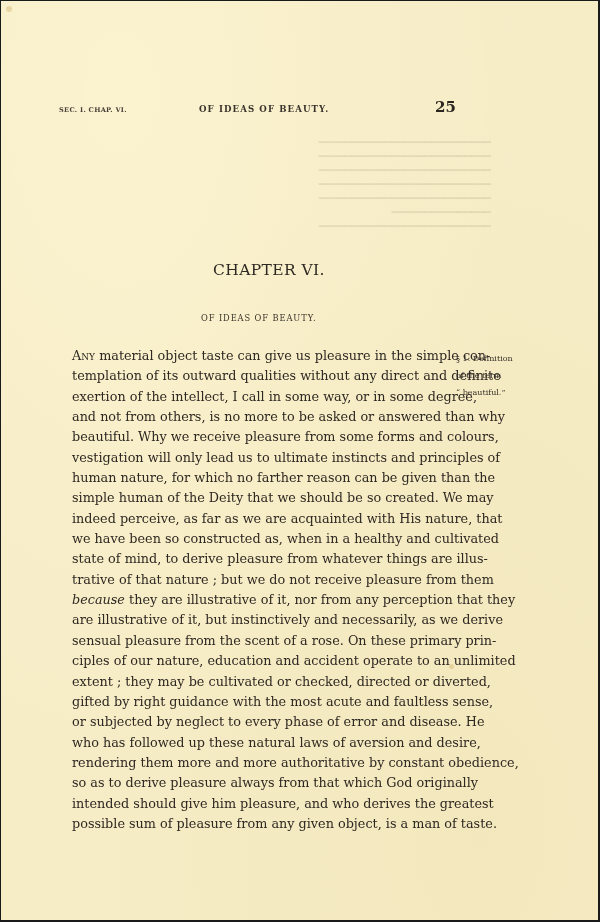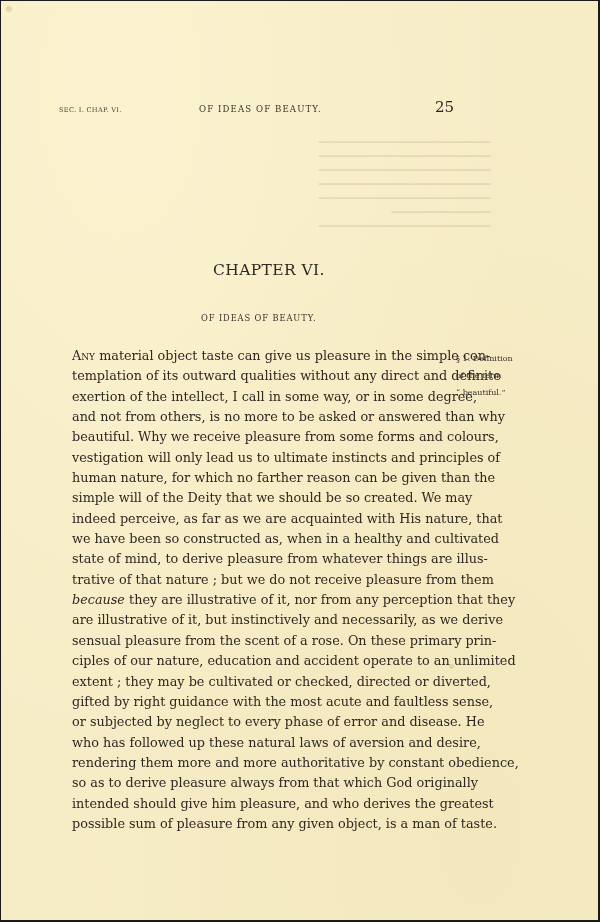--- a/index.html
+++ b/index.html
@@ -25,20 +25,21 @@
       font-family: "DejaVu Serif", "Liberation Serif", serif;
       color: #2a2520;
       overflow: hidden;
     }
     .running-head {
       position: absolute;
       top: 103px;
       left: 0;
       width: 473px;
       height: 16px;
+      font-weight: bold;
     }
     .rh-left {
       position: absolute;
       left: 58px;
       top: 2px;
       font-size: 6.6px;
       letter-spacing: 0.3px;
       color: #4a4238;
     }
     .rh-center {
@@ -163,21 +164,21 @@
   </div>
 
   <div class="body-text">
     <div class="line"><span class="smallcaps">Any</span><span> material object taste can give us pleasure in the simple con-</span></div>
     <div class="line">templation of its outward qualities without any direct and definite</div>
     <div class="line">exertion of the intellect, I call in some way, or in some degree,</div>
     <div class="line">and not from others, is no more to be asked or answered than why</div>
     <div class="line">beautiful.  Why we receive pleasure from some forms and colours,</div>
     <div class="line">vestigation will only lead us to ultimate instincts and principles of</div>
     <div class="line">human nature, for which no farther reason can be given than the</div>
-    <div class="line">simple will of the Deity that we should be so created.  We may</div>
+    <div class="line">simple human of the Deity that we should be so created.  We may</div>
     <div class="line">indeed perceive, as far as we are acquainted with His nature, that</div>
     <div class="line">we have been so constructed as, when in a healthy and cultivated</div>
     <div class="line">state of mind, to derive pleasure from whatever things are illus-</div>
     <div class="line">trative of that nature ; but we do not receive pleasure from them</div>
     <div class="line"><span class="ital">because</span><span> they are illustrative of it, nor from any perception that they</span></div>
     <div class="line">are illustrative of it, but instinctively and necessarily, as we derive</div>
     <div class="line">sensual pleasure from the scent of a rose.  On these primary prin-</div>
     <div class="line">ciples of our nature, education and accident operate to an unlimited</div>
     <div class="line">extent ; they may be cultivated or checked, directed or diverted,</div>
     <div class="line">gifted by right guidance with the most acute and faultless sense,</div>

